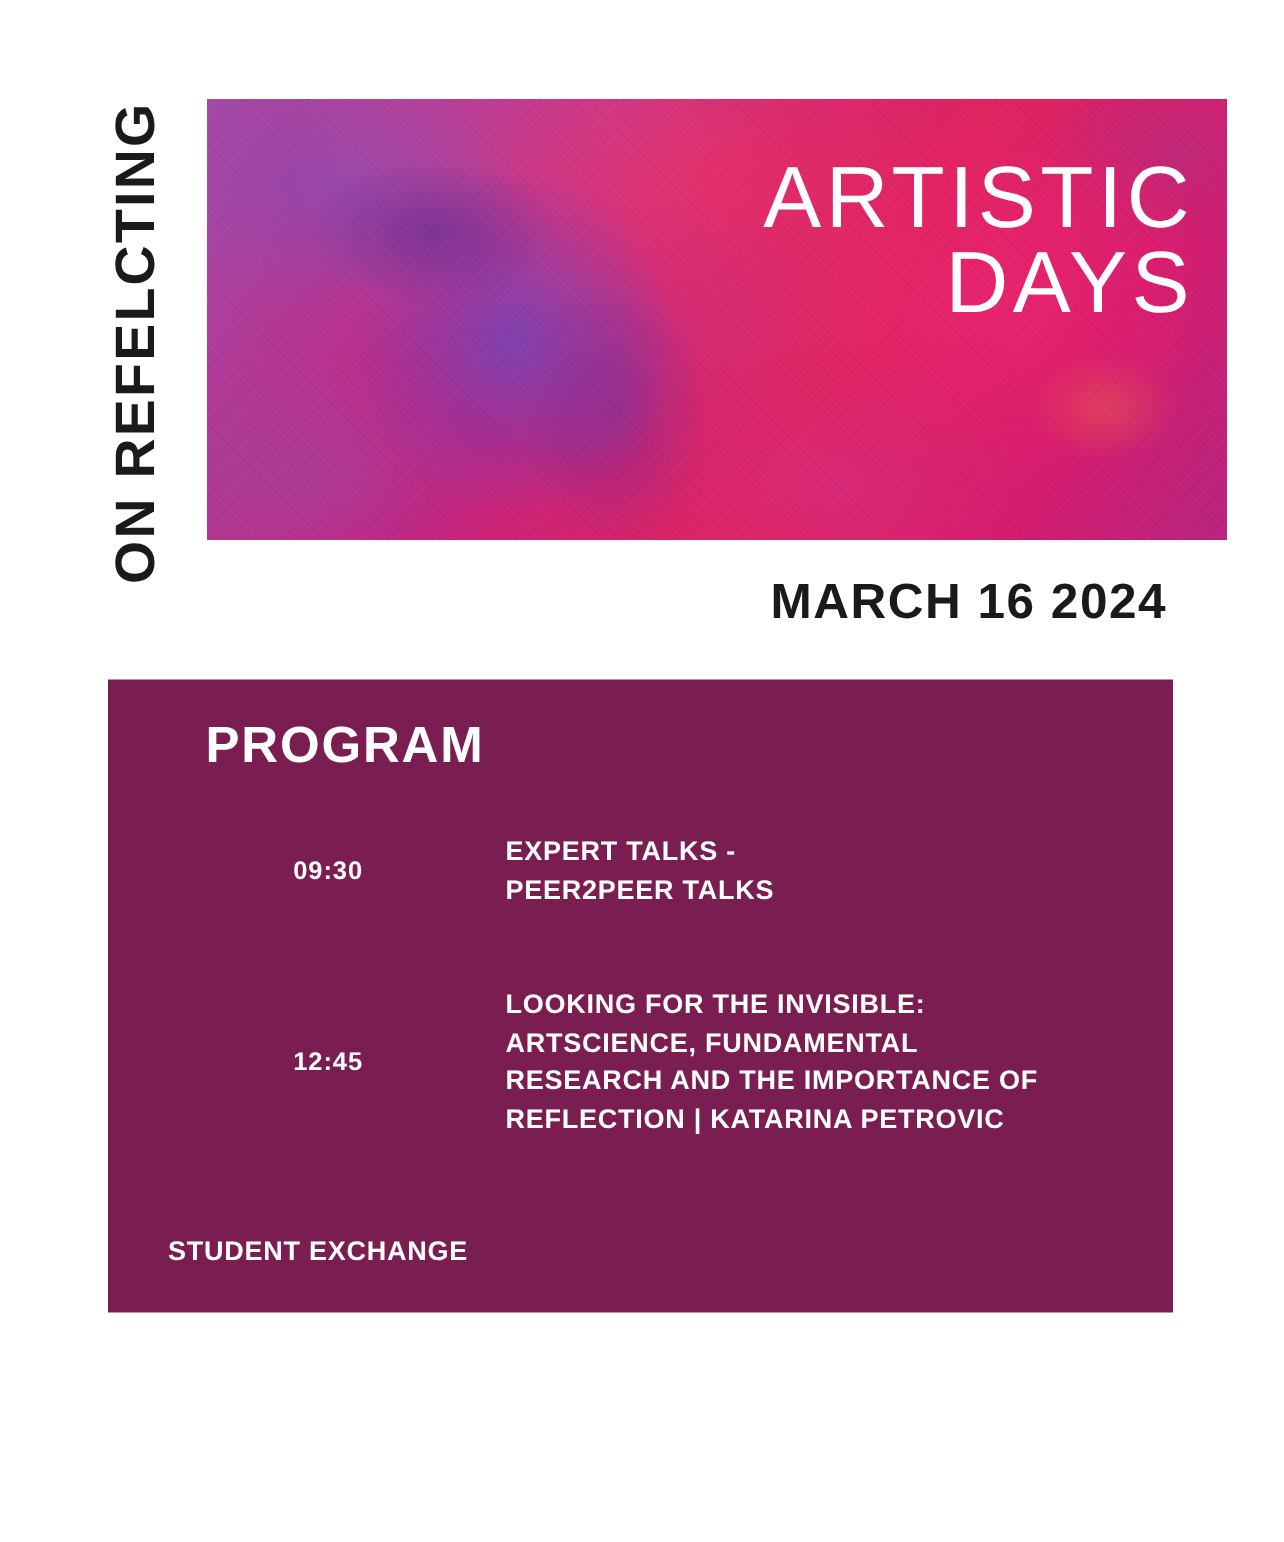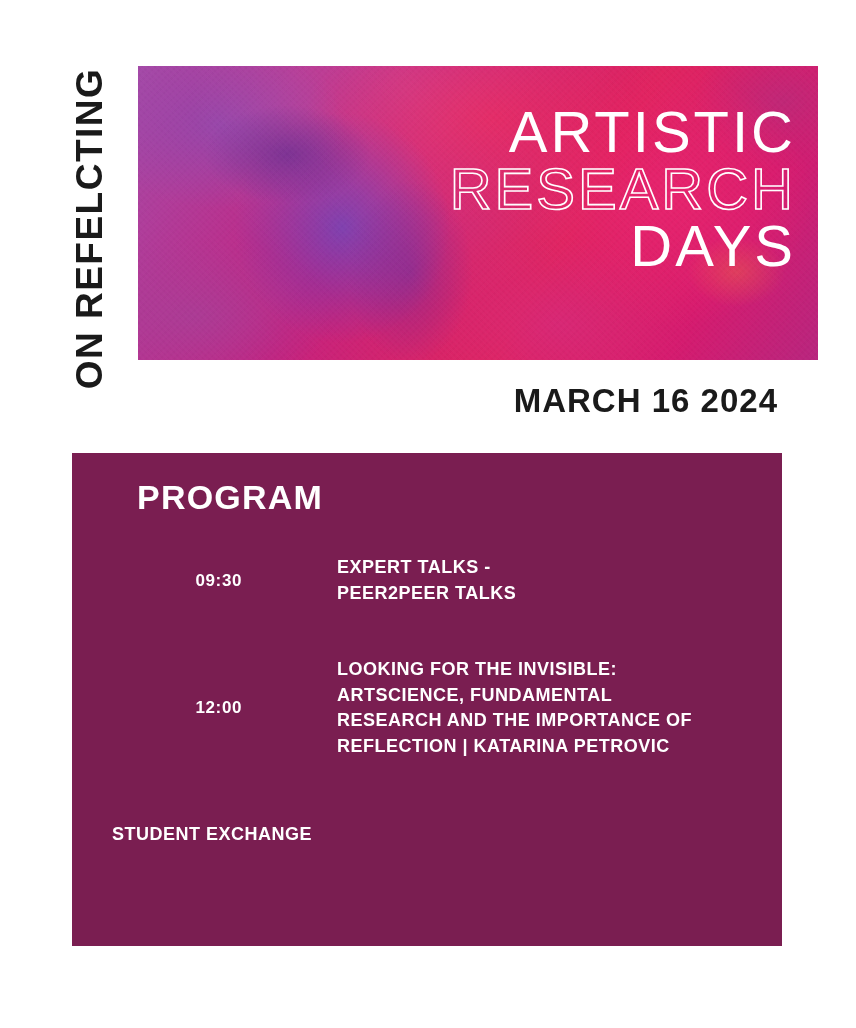--- a/index.html
+++ b/index.html
@@ -116,21 +116,21 @@
     letter-spacing: 1px;
     color: #1a1a1a;
   }
 
   
   .panel {
     position: absolute;
     left: 72px;
     top: 453px;
     width: 710px;
-    height: 493px;
+    height: 422px;
     background: #7a1e51;
   }
   .panel-title {
     position: absolute;
     left: 65px;
     top: 25px;
     font-size: 34px;
     font-weight: 700;
     letter-spacing: 1.2px;
     color: #ffffff;
@@ -178,42 +178,41 @@
 
   <div class="side-title">
     <span>ON REFELCTING</span>
   </div>
 
   <div class="hero">
     <div class="art"></div>
     <div class="grain"></div>
     <div class="hero-words">
       <span class="w">ARTISTIC</span>
-      <span class="w outline">RESEARCH</span>
       <span class="w">DAYS</span>
     </div>
   </div>
 
   <div class="date">MARCH 16 2024</div>
 
   <div class="panel">
     <div class="panel-title">PROGRAM</div>
 
     <div class="schedule">
 
       <div class="row">
         <div class="time">09:30</div>
         <div class="desc">
           <div>EXPERT TALKS -</div>
           <div>PEER2PEER TALKS</div>
         </div>
       </div>
 
       <div class="row">
-        <div class="time">12:00</div>
+        <div class="time">12:45</div>
         <div class="desc">
           <div>LOOKING FOR THE INVISIBLE:</div>
           <div>ARTSCIENCE, FUNDAMENTAL</div>
           <div>RESEARCH AND THE IMPORTANCE OF</div>
           <div>REFLECTION | KATARINA PETROVIC</div>
         </div>
       </div>
 
       <div class="row">
         <div class="desc">

